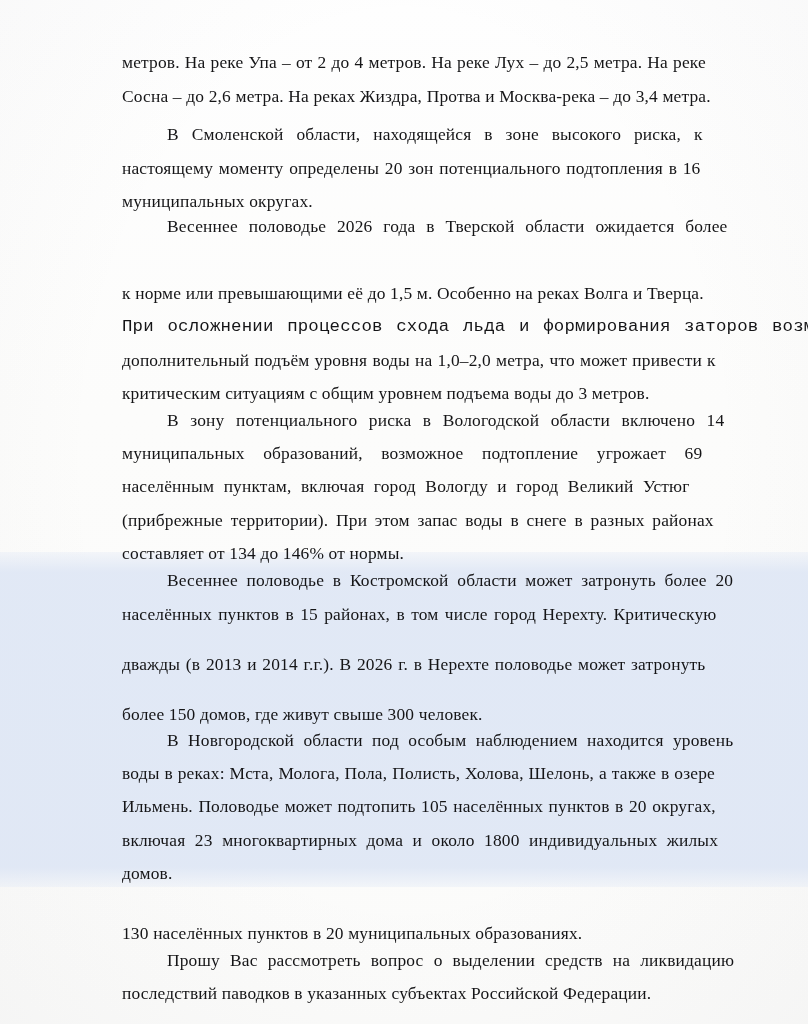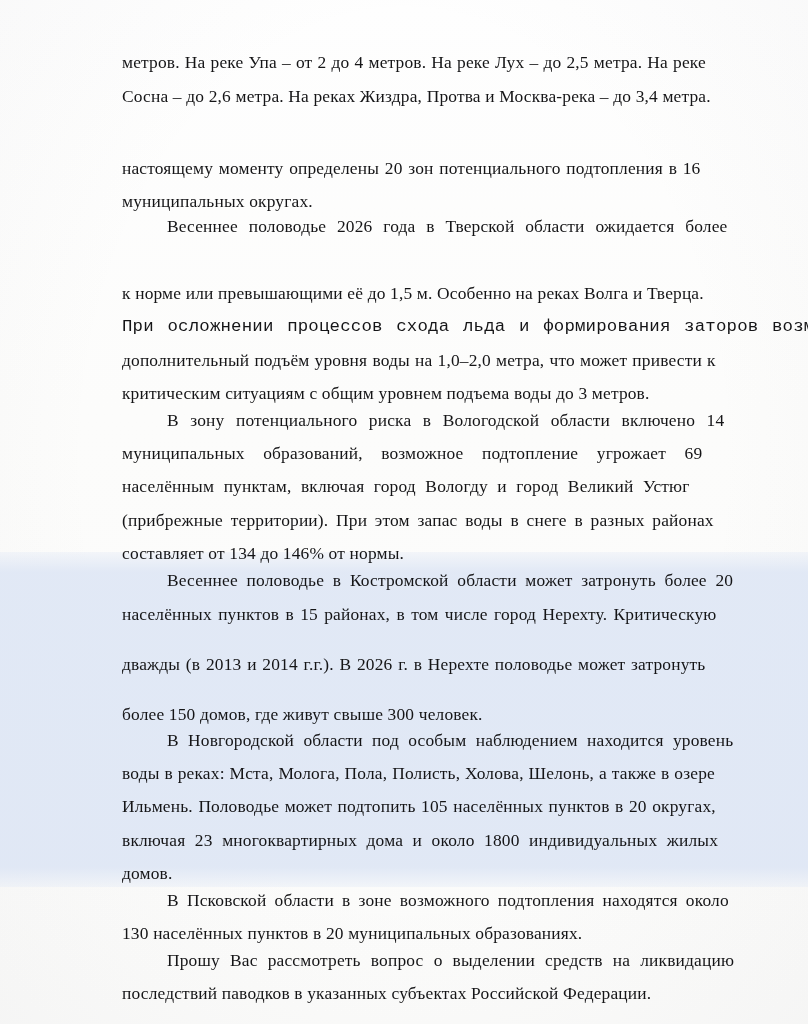--- a/index.html
+++ b/index.html
@@ -74,20 +74,21 @@
 
 <div id="page">
 
   <div id="paper-texture"></div>
 
   <div id="highlight-band" style="top: 552px; height: 335px;"></div>
 
   <div id="text-layer">
       <div class="line j" style="top: 52px; left: 122px; word-spacing: 0.6px;">метров. На реке Упа – от 2 до 4 метров. На реке Лух – до 2,5 метра. На реке</div>
       <div class="line" style="top: 86px; left: 122px; font-family: Liberation Serif, serif;">Сосна – до 2,6 метра. На реках Жиздра, Протва и Москва-река – до 3,4 метра.</div>
+      <div class="line j indent" style="top: 124px; left: 167px; word-spacing: 8.4px;">В Смоленской области, находящейся в зоне высокого риска, к</div>
       <div class="line j" style="top: 158px; left: 122px; word-spacing: 1.2px;">настоящему моменту определены 20 зон потенциального подтопления в 16</div>
       <div class="line" style="top: 191px; left: 122px;">муниципальных округах.</div>
       <div class="line j indent" style="top: 216px; left: 167px; word-spacing: 6.3px;">Весеннее половодье 2026 года в Тверской области ожидается более</div>
       <div class="line" style="top: 283px; left: 122px;">к норме или превышающими её до 1,5 м. Особенно на реках Волга и Тверца.</div>
       <div class="line j" style="top: 317px; left: 122px; word-spacing: 3px; font-family: Liberation Mono, monospace;">При осложнении процессов схода льда и формирования заторов возможен</div>
       <div class="line j" style="top: 350px; left: 122px; word-spacing: 0.6px; text-align: right;">дополнительный подъём уровня воды на 1,0–2,0 метра, что может привести к</div>
       <div class="line" style="top: 383px; left: 122px;">критическим ситуациям с общим уровнем подъема воды до 3 метров.</div>
       <div class="line j indent" style="top: 410px; left: 167px; word-spacing: 7px;">В зону потенциального риска в Вологодской области включено 14</div>
       <div class="line j" style="top: 443px; left: 122px; word-spacing: 14px;">муниципальных образований, возможное подтопление угрожает 69</div>
       <div class="line j" style="top: 476px; left: 122px; word-spacing: 5px;">населённым пунктам, включая город Вологду и город Великий Устюг</div>
@@ -95,19 +96,18 @@
       <div class="line" style="top: 543px; left: 122px;">составляет от 134 до 146% от нормы.</div>
       <div class="line j indent" style="top: 570px; left: 167px; word-spacing: 4.2px;">Весеннее половодье в Костромской области может затронуть более 20</div>
       <div class="line j" style="top: 604px; left: 122px; word-spacing: 1.8px;">населённых пунктов в 15 районах, в том числе город Нерехту. Критическую</div>
       <div class="line j" style="top: 654px; left: 122px; word-spacing: 1.2px; font-family: Liberation Serif, serif;">дважды (в 2013 и 2014 г.г.). В 2026 г. в Нерехте половодье может затронуть</div>
       <div class="line" style="top: 704px; left: 122px;">более 150 домов, где живут свыше 300 человек.</div>
       <div class="line j indent" style="top: 730px; left: 167px; word-spacing: 4.8px;">В Новгородской области под особым наблюдением находится уровень</div>
       <div class="line j" style="top: 763px; left: 122px; word-spacing: 0.4px;">воды в реках: Мста, Молога, Пола, Полисть, Холова, Шелонь, а также в озере</div>
       <div class="line j" style="top: 796px; left: 122px; word-spacing: 1px;">Ильмень. Половодье может подтопить 105 населённых пунктов в 20 округах,</div>
       <div class="line j" style="top: 830px; left: 122px; word-spacing: 5px;">включая 23 многоквартирных дома и около 1800 индивидуальных жилых</div>
       <div class="line" style="top: 863px; left: 122px;">домов.</div>
-      <div class="line j indent" style="top: 890px; left: 167px; word-spacing: 3.6px;">В Псковской области в зоне возможного подтопления находятся около</div>
       <div class="line" style="top: 923px; left: 122px;">130 населённых пунктов в 20 муниципальных образованиях.</div>
       <div class="line" style="top: 983px; left: 122px;">последствий паводков в указанных субъектах Российской Федерации.</div>
       <div class="line j indent" style="top: 950px; left: 167px; word-spacing: 5.6px;">Прошу Вас рассмотреть вопрос о выделении средств на ликвидацию</div>
     </div>
 
 </div>
 
 </body></html>

